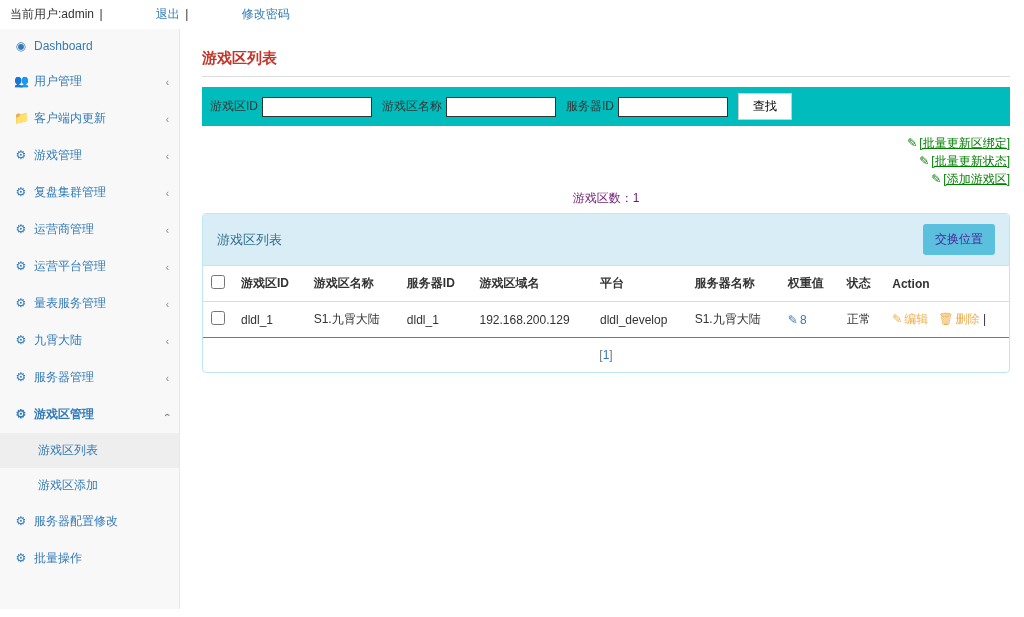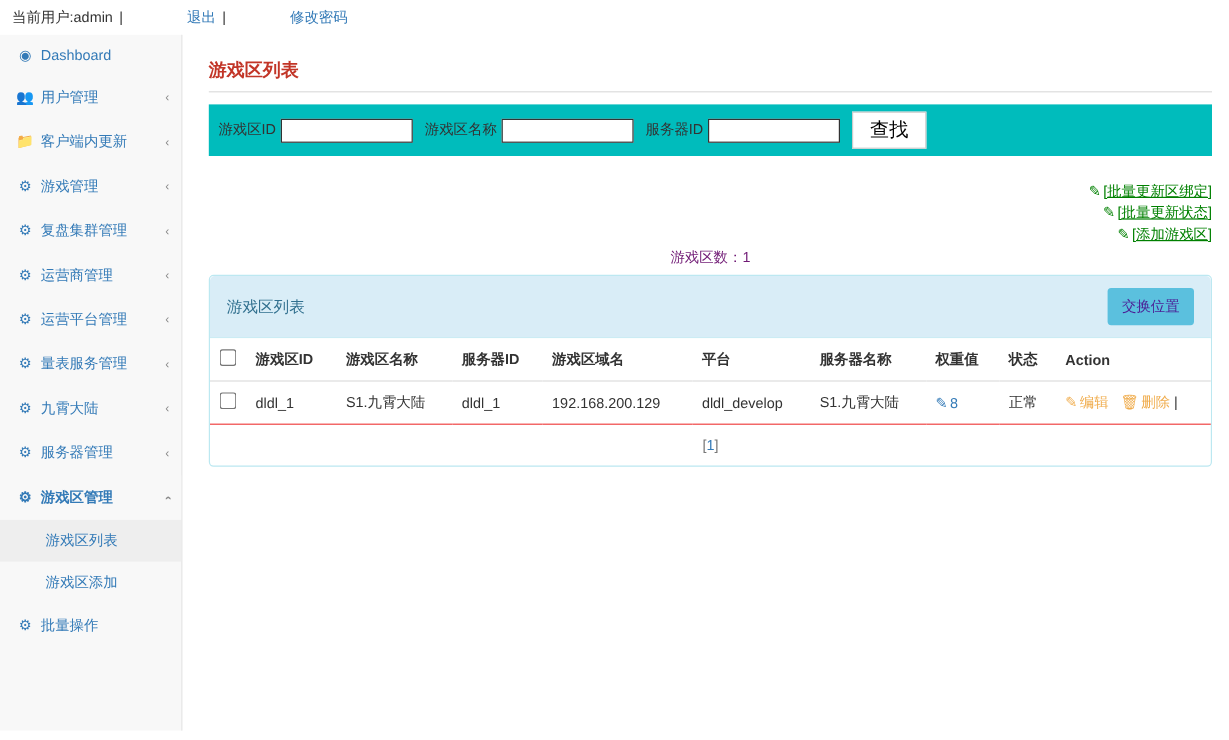--- a/index.html
+++ b/index.html
@@ -5,45 +5,45 @@
     * { margin: 0; padding: 0; box-sizing: border-box; }
     body { font-family: -apple-system, "Segoe UI", Arial, sans-serif; font-size: 12px; background: #fff; color: #333; }
 
     
     .topbar { padding: 6px 10px; font-size: 12px; color: #333; }
     .topbar a { color: #337ab7; text-decoration: none; cursor: pointer; margin-left: 48px; }
     .topbar .sep { color: #333; padding: 0 2px; }
 
     
     .wrap { display: flex; }
-    .sidebar { width: 152px; background: #f8f8f8; border-right: 1px solid #e7e7e7; min-height: 580px; }
+    .sidebar { width: 180px; background: #f8f8f8; border-right: 1px solid #e7e7e7; min-height: 580px; }
     .main { flex: 1; padding: 20px 14px 20px 22px; }
 
     
     .snav-item { display: block; padding: 10px 14px; color: #337ab7; font-size: 12px; cursor: pointer; position: relative; }
     .snav-item .chev { position: absolute; right: 10px; top: 50%; transform: translateY(-50%); color: #888; font-size: 10px; }
     .snav-item.expanded { background: #f8f8f8; font-weight: bold; }
     .snav-item.expanded .chev { transform: translateY(-50%) rotate(90deg); }
     .snav-sub { display: block; padding: 9px 14px 9px 38px; color: #337ab7; font-size: 12px; cursor: pointer; }
     .snav-sub.active { background: #eee; }
     .ico { display: inline-block; width: 14px; margin-right: 6px; text-align: center; font-style: normal; font-family: Arial, sans-serif; }
 
     
     .page-title { color: #c23527; font-size: 15px; margin-bottom: 8px; }
     .hr { border: none; border-top: 1px solid #ddd; margin-bottom: 10px; }
 
     
     .searchbar { background: #00bcbc; padding: 6px 8px; display: flex; align-items: center; gap: 10px; }
     .searchbar .grp { display: flex; align-items: center; gap: 4px; }
     .searchbar label { color: #333; font-size: 12px; }
     .searchbar input { width: 110px; height: 20px; border: 1px solid #333; padding: 0 4px; font-size: 12px; }
-    .search-btn { background: #fff; border: 1px solid #ccc; padding: 4px 14px; font-size: 16px; cursor: pointer; }
+    .search-btn { background: #fff; border: 1px solid #ccc; padding: 4px 14px; font-size: 12px; cursor: pointer; }
 
     
-    .actions-row { margin-top: 20px; display: flex; justify-content: flex-end; }
+    .actions-row { margin-top: 8px; display: flex; justify-content: flex-end; }
     .actions-links { text-align: right; }
     .actions-links div { line-height: 18px; }
     .actions-links a { color: #008000; text-decoration: underline; cursor: pointer; }
     .actions-links .lic { color: #008000; margin-right: 2px; }
     .count-row { text-align: center; margin-top: 2px; font-size: 12px; color: #701a75; }
 
     
     .panel { margin-top: 6px; border: 1px solid #bce8f1; border-radius: 4px; }
     .panel-hd { background: #d9edf7; padding: 10px 14px; display: flex; justify-content: space-between; align-items: center; border-bottom: 1px solid #bce8f1; border-radius: 4px 4px 0 0; }
     .panel-hd .tt { color: #31708f; font-size: 13px; }
@@ -82,20 +82,21 @@
     <a class="snav-item"><i class="ico">⚙</i><span>游戏管理</span><span class="chev">‹</span></a>
     <a class="snav-item"><i class="ico">⚙</i><span>复盘集群管理</span><span class="chev">‹</span></a>
     <a class="snav-item"><i class="ico">⚙</i><span>运营商管理</span><span class="chev">‹</span></a>
     <a class="snav-item"><i class="ico">⚙</i><span>运营平台管理</span><span class="chev">‹</span></a>
     <a class="snav-item"><i class="ico">⚙</i><span>量表服务管理</span><span class="chev">‹</span></a>
     <a class="snav-item"><i class="ico">⚙</i><span>九霄大陆</span><span class="chev">‹</span></a>
     <a class="snav-item"><i class="ico">⚙</i><span>服务器管理</span><span class="chev">‹</span></a>
     <a class="snav-item expanded"><i class="ico">⚙</i><span>游戏区管理</span><span class="chev">‹</span></a>
       <a class="snav-sub active"><span>游戏区列表</span></a>
       <a class="snav-sub"><span>游戏区添加</span></a>
+    <a class="snav-item"><i class="ico">⚙</i><span>服务器配置修改</span></a>
     <a class="snav-item"><i class="ico">⚙</i><span>批量操作</span></a>
   </div>
 
   <div class="main">
     <h3 class="page-title">游戏区列表</h3>
     <hr class="hr">
 
     <div class="searchbar">
       <div class="grp">
         <label>游戏区ID</label>

